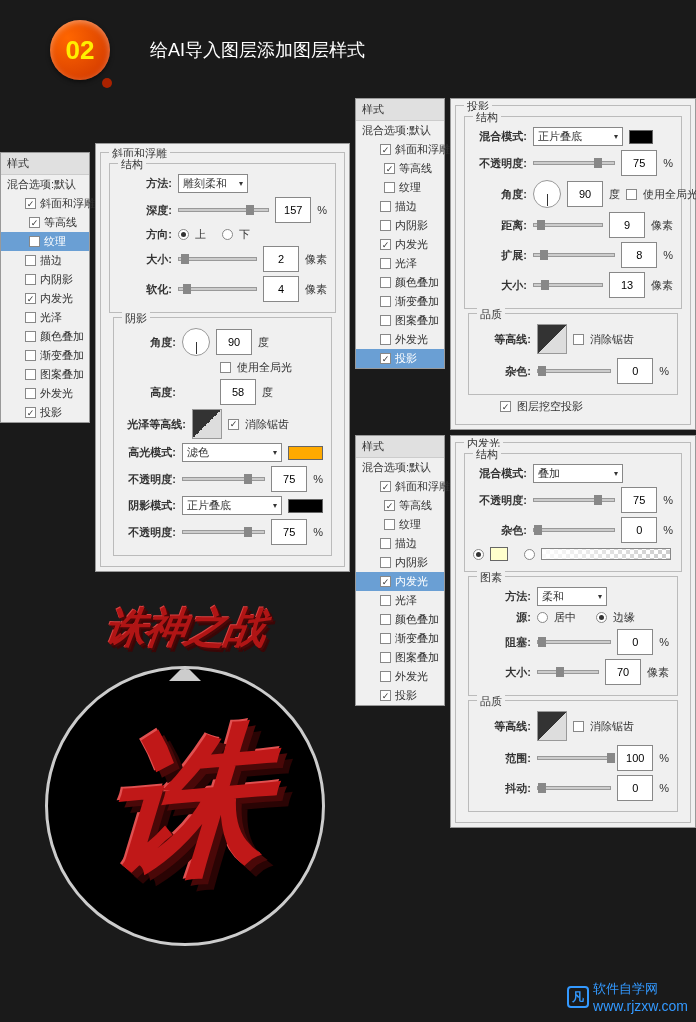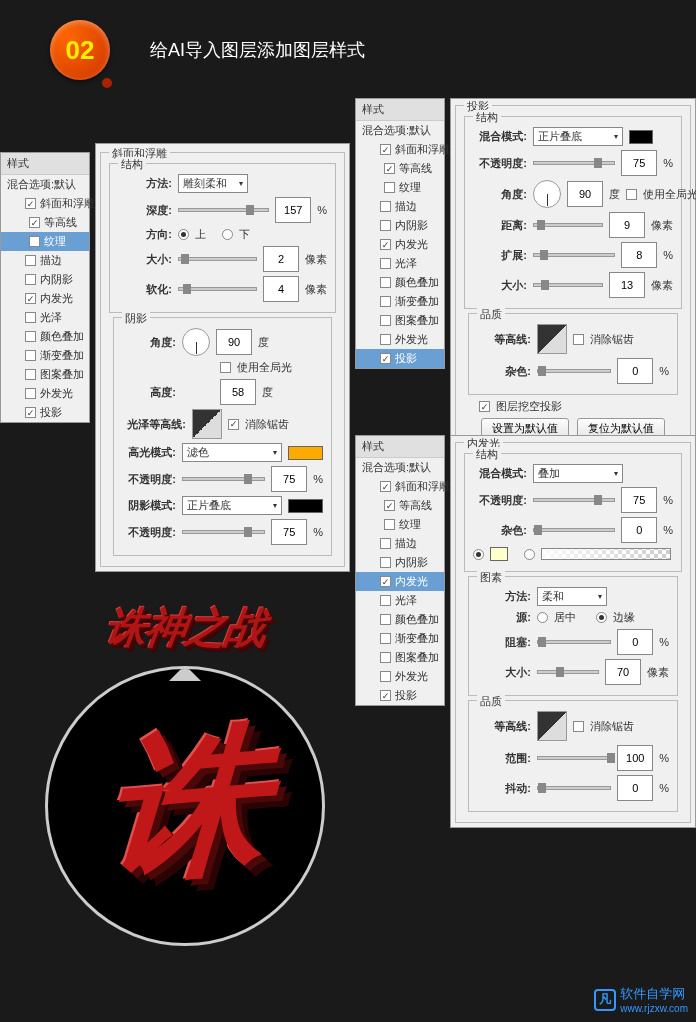--- a/index.html
+++ b/index.html
@@ -298,27 +298,23 @@
           <span class="chk"></span>
           <span>消除锯齿</span>
         </div>
       <div class="row">
           <span class="row-label">杂色:</span>
           <span class="slider" style="--p:0%"></span>
           <input class="num-input" value="0" style="">
           <span class="unit">%</span>
         </div>
     </div>
-    <div class="row" style="margin-left:15px">
+    <div class="row" style="margin-left:36px">
         <span class="chk checked"></span>
         <span>图层挖空投影</span>
-      </div>
-    <div class="row" style="justify-content:center;gap:8px">
-        <button class="btn">设置为默认值</button>
-        <button class="btn">复位为默认值</button>
       </div>
   </div>
 </div>
 
 <div class="panel" style="top:435px; left:355px; width:90px;">
   <div class="panel-title">样式</div>
   <div class="sidebar" id="p3-sb">
       <div class="side-item" style="padding-left: 6px;">混合选项:默认</div>
       <div class="side-item">
         <span class="chk checked"></span>
@@ -452,15 +448,15 @@
   <div class="text3d">诛神之战</div>
   <div class="zoom-circle">
     <div class="zoom-char">诛</div>
   </div>
 </div>
 
 <div class="watermark">
   <span class="watermark-icon">凡</span>
   <div>
     <div>软件自学网</div>
-    <div style="font-size:10px">www.rjzxw.com</div>
+    <div style="font-size:14px">www.rjzxw.com</div>
   </div>
 </div>
 
 </body></html>

